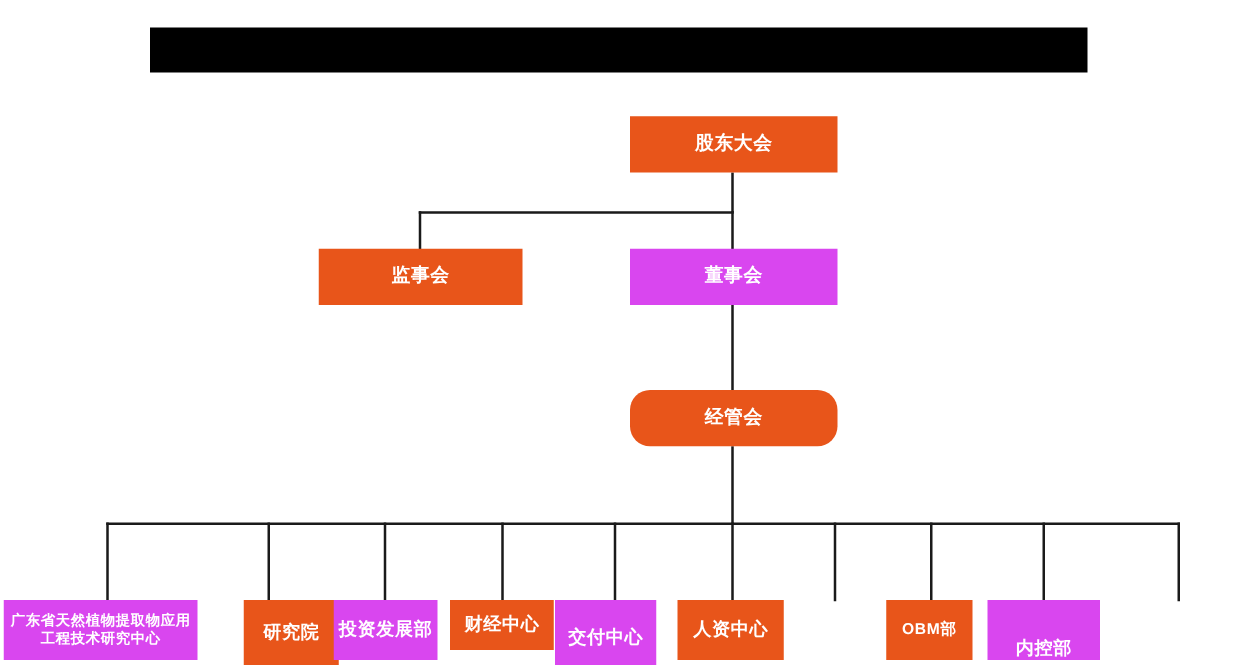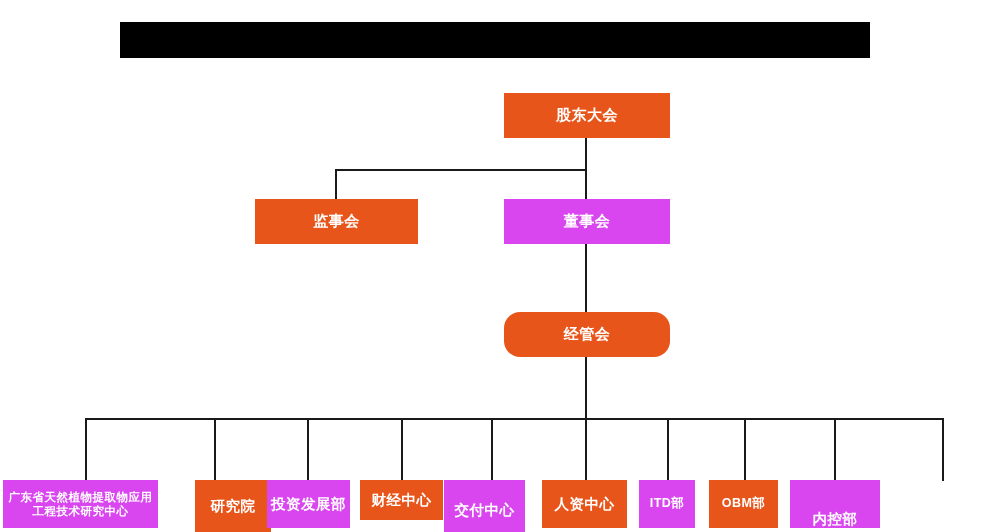--- a/index.html
+++ b/index.html
@@ -121,23 +121,20 @@
   </div>
 
   <div class="org-box tone-light size-md" style="left:444px; top:480px; width:81px; height:60px;font-family:Liberation Serif, serif;">
     <span class="box-label">交付中心</span>
   </div>
 
   <div class="org-box tone-dark size-md" style="left:542px; top:480px; width:85px; height:48px;">
     <span class="box-label">人资中心</span>
   </div>
 
-  <div class="org-box tone-light size-sm" style="left:639px; top:480px; width:56px; height:48px;">
-    <span class="box-label">ITD部</span>
-  </div>
 
   <div class="org-box tone-dark size-sm" style="left:709px; top:480px; width:69px; height:48px;">
     <span class="box-label">OBM部</span>
   </div>
 
   <div class="org-box tone-light size-md" style="left:790px; top:480px; width:90px; height:48px;align-items:flex-end;">
     <span class="box-label">内控部</span>
   </div>
 
 

